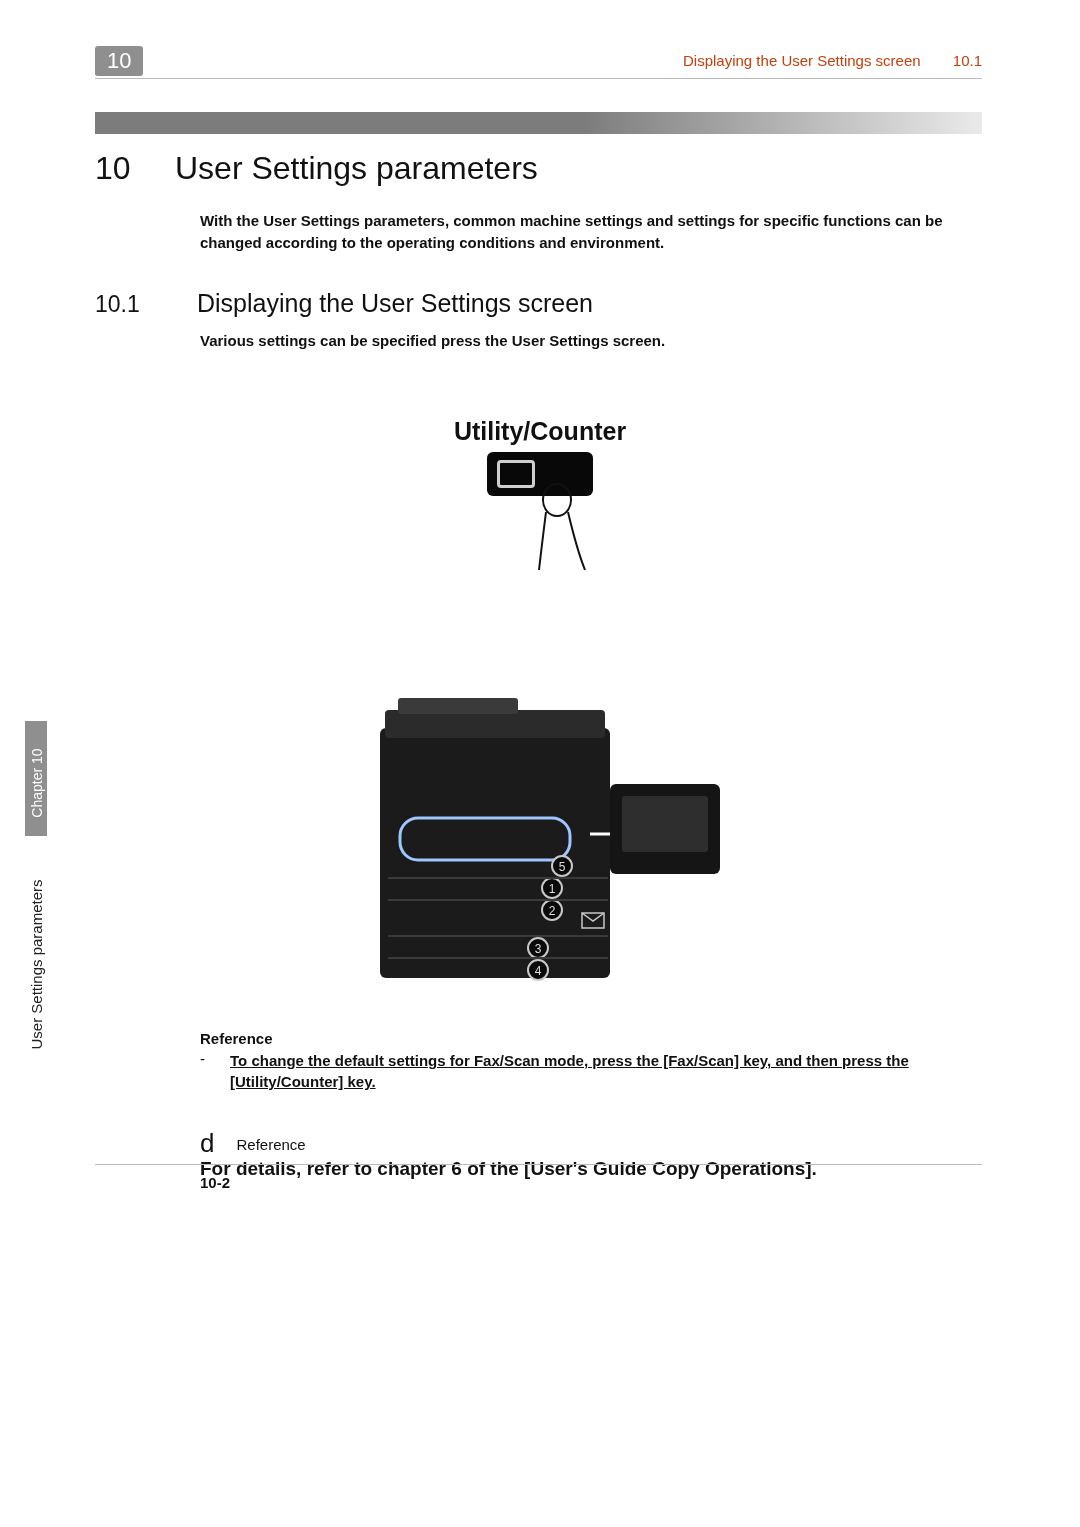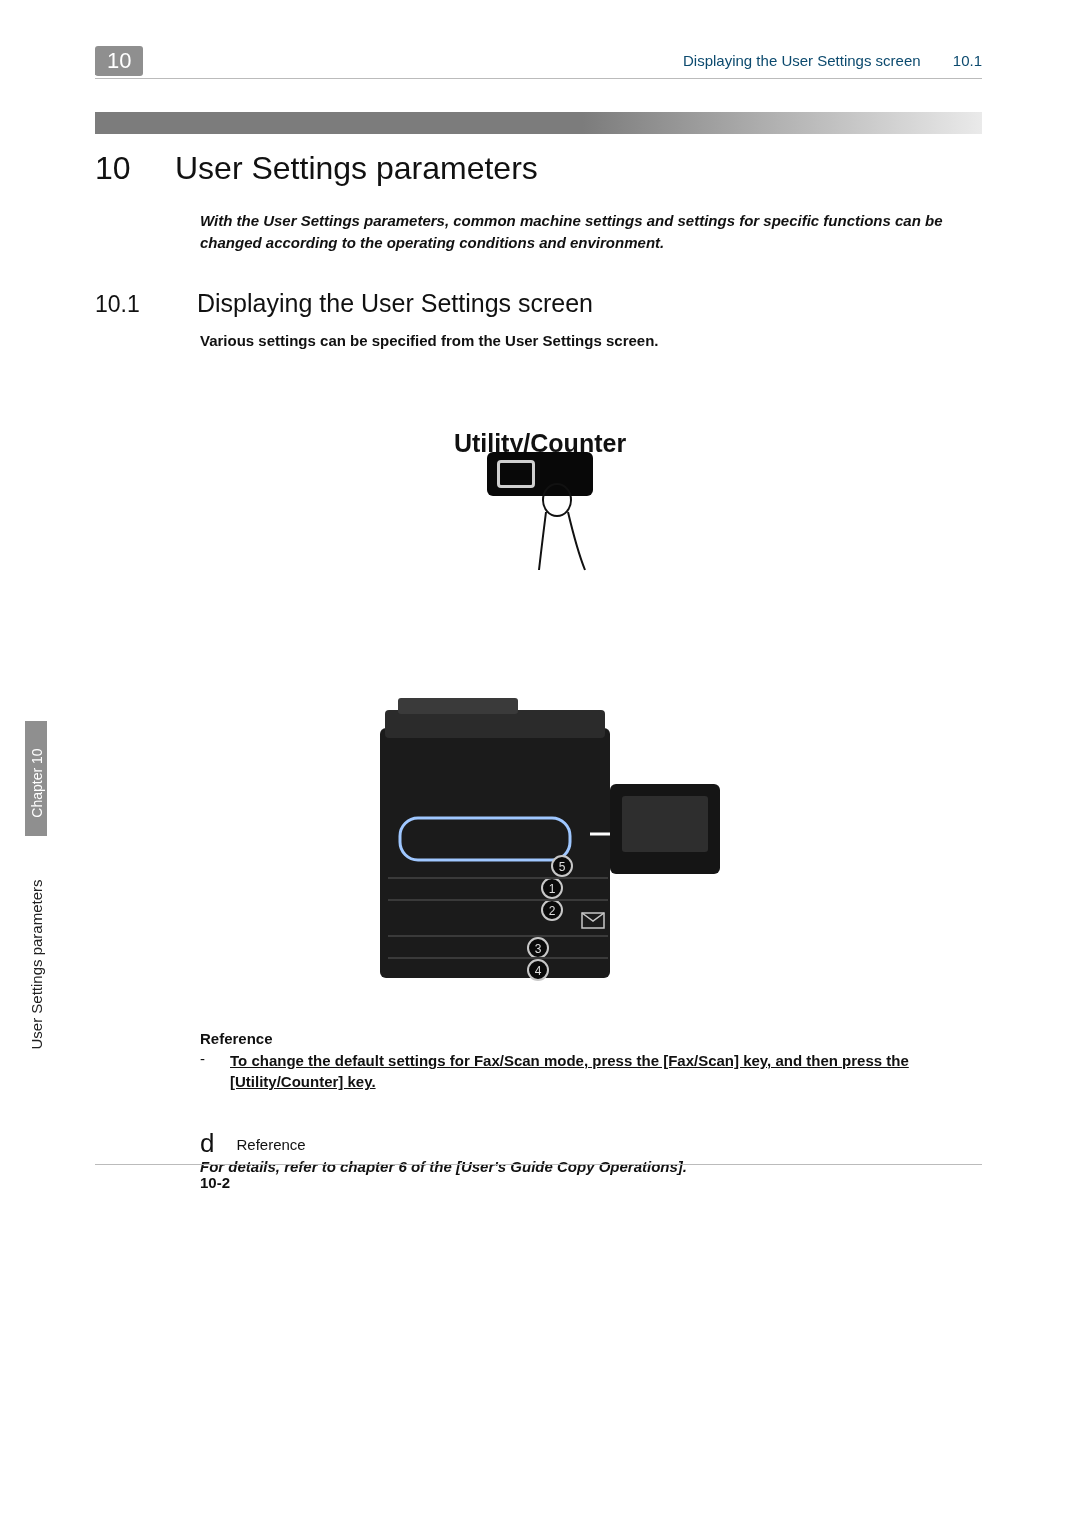--- a/index.html
+++ b/index.html
@@ -1,44 +1,44 @@
 <!DOCTYPE html>
 <html><head>
 <meta charset="utf-8">
 <style>
   html,body{margin:0;padding:0;background:#fff;font-family:Arial,Helvetica,sans-serif;color:#111;}
   .page{width:1080px;height:1251px;position:relative;box-sizing:border-box;padding:55px 95px 50px 95px;}
   .chapter-pill{position:absolute;top:46px;left:95px;background:#8f8f8f;color:#fff;font-size:22px;font-weight:400;padding:2px 12px;border-radius:3px;}
   .chapter-pill-underline{position:absolute;top:73px;left:95px;width:42px;height:2px;background:#8f8f8f;}
-  .head-right{position:absolute;top:52px;right:98px;font-size:15px;color:#0c4a6e;}
+  .head-right{position:absolute;top:52px;right:98px;font-size:15px;color:#c2410c;}
   .head-right span{margin-left:28px;}
   .head-rule{position:absolute;top:78px;left:95px;right:98px;height:1px;background:#bbb;}
   .grad-bar{position:absolute;top:112px;left:95px;right:98px;height:22px;background:linear-gradient(to right,#7c7c7c 0%,#7c7c7c 55%,#eaeaea 100%);}
   .h1{position:absolute;top:150px;left:95px;font-size:32px;font-weight:400;}
   .h1 .num{display:inline-block;width:80px;}
-  .intro{position:absolute;top:210px;left:200px;right:100px;font-size:15px;font-weight:700;line-height:1.45;font-style:italic;}
+  .intro{position:absolute;top:210px;left:200px;right:100px;font-size:15px;font-weight:700;line-height:1.45;}
   .h2{position:absolute;top:289px;left:95px;font-size:25px;font-weight:400;}
   .h2 .num{display:inline-block;width:102px;font-size:23px;}
   .sub-intro{position:absolute;top:332px;left:200px;font-size:15px;font-weight:700;}
-  .utility-label{position:absolute;top:417px;left:0;right:0;text-align:center;font-size:25px;font-weight:700;margin-top:12px;}
+  .utility-label{position:absolute;top:417px;left:0;right:0;text-align:center;font-size:25px;font-weight:700;}
   .key-illus{position:absolute;top:452px;left:487px;width:106px;}
   .key-rect{width:106px;height:44px;background:#080808;border-radius:6px;position:relative;}
   .key-rect:before{content:"";position:absolute;top:8px;left:10px;width:32px;height:22px;border:3px solid #cfcfcf;border-radius:4px;}
   .finger{position:absolute;top:30px;left:50px;}
   .finger svg{display:block;}
   .printer-block{position:absolute;top:688px;left:330px;width:420px;height:320px;}
   .printer-block svg{display:block;}
   .ref-block{position:absolute;top:1030px;left:200px;right:100px;font-size:15px;}
   .ref-block .label{font-weight:700;margin-bottom:3px;}
   .ref-block .item{display:flex;}
   .ref-block .dash{width:30px;}
   .ref-block .txt{font-weight:700;flex:1;line-height:1.4;text-decoration:underline;}
   .d-ref{position:absolute;top:1128px;left:200px;font-size:15px;}
   .d-ref .d{font-size:26px;font-family:Arial,sans-serif;margin-right:22px;display:inline-block;vertical-align:-2px;}
-  .d-ref-text{position:absolute;top:1158px;left:200px;font-size:15px;font-weight:700;font-style:italic;}
+  .d-ref-text{position:absolute;top:1158px;left:200px;font-size:19px;font-weight:700;}
   .side-label{position:absolute;left:25px;bottom:170px;width:22px;height:360px;}
   .side-chapter{position:absolute;top:0;left:0;width:22px;height:115px;background:#8f8f8f;}
   .side-chapter span{display:block;transform:rotate(-90deg);transform-origin:center;position:absolute;top:54px;left:-36px;width:95px;color:#fff;font-size:14px;text-align:center;}
   .side-title{position:absolute;top:125px;left:0;width:22px;height:235px;}
   .side-title span{display:block;transform:rotate(-90deg);transform-origin:center;position:absolute;top:110px;left:-100px;width:222px;color:#222;font-size:15px;text-align:center;}
   .foot-rule{position:absolute;bottom:86px;left:95px;right:98px;height:1px;background:#bbb;}
   .foot-left{position:absolute;bottom:60px;left:200px;font-size:15px;font-weight:700;}
 </style>
 </head>
 <body>
@@ -57,21 +57,21 @@
 
   <div class="h1">
     <span class="num">10</span><span>User Settings parameters</span>
   </div>
 
   <div class="intro">With the User Settings parameters, common machine settings and settings for specific functions can be changed according to the operating conditions and environment.</div>
 
   <div class="h2">
     <span class="num">10.1</span><span>Displaying the User Settings screen</span>
   </div>
-  <div class="sub-intro">Various settings can be specified from the User Settings screen.</div>
+  <div class="sub-intro">Various settings can be specified press the User Settings screen.</div>
 
   <div class="utility-label">Utility/Counter</div>
 
   <div class="key-illus">
     <div class="key-rect"></div>
     <div class="finger">
       <svg width="60" height="90" viewBox="0 0 60 90">
         <ellipse cx="20" cy="18" rx="14" ry="16" fill="none" stroke="#111" stroke-width="2"></ellipse>
         <path d="M9 30 Q4 70 2 88" fill="none" stroke="#111" stroke-width="2"></path>
         <path d="M31 30 Q40 68 48 88" fill="none" stroke="#111" stroke-width="2"></path>

